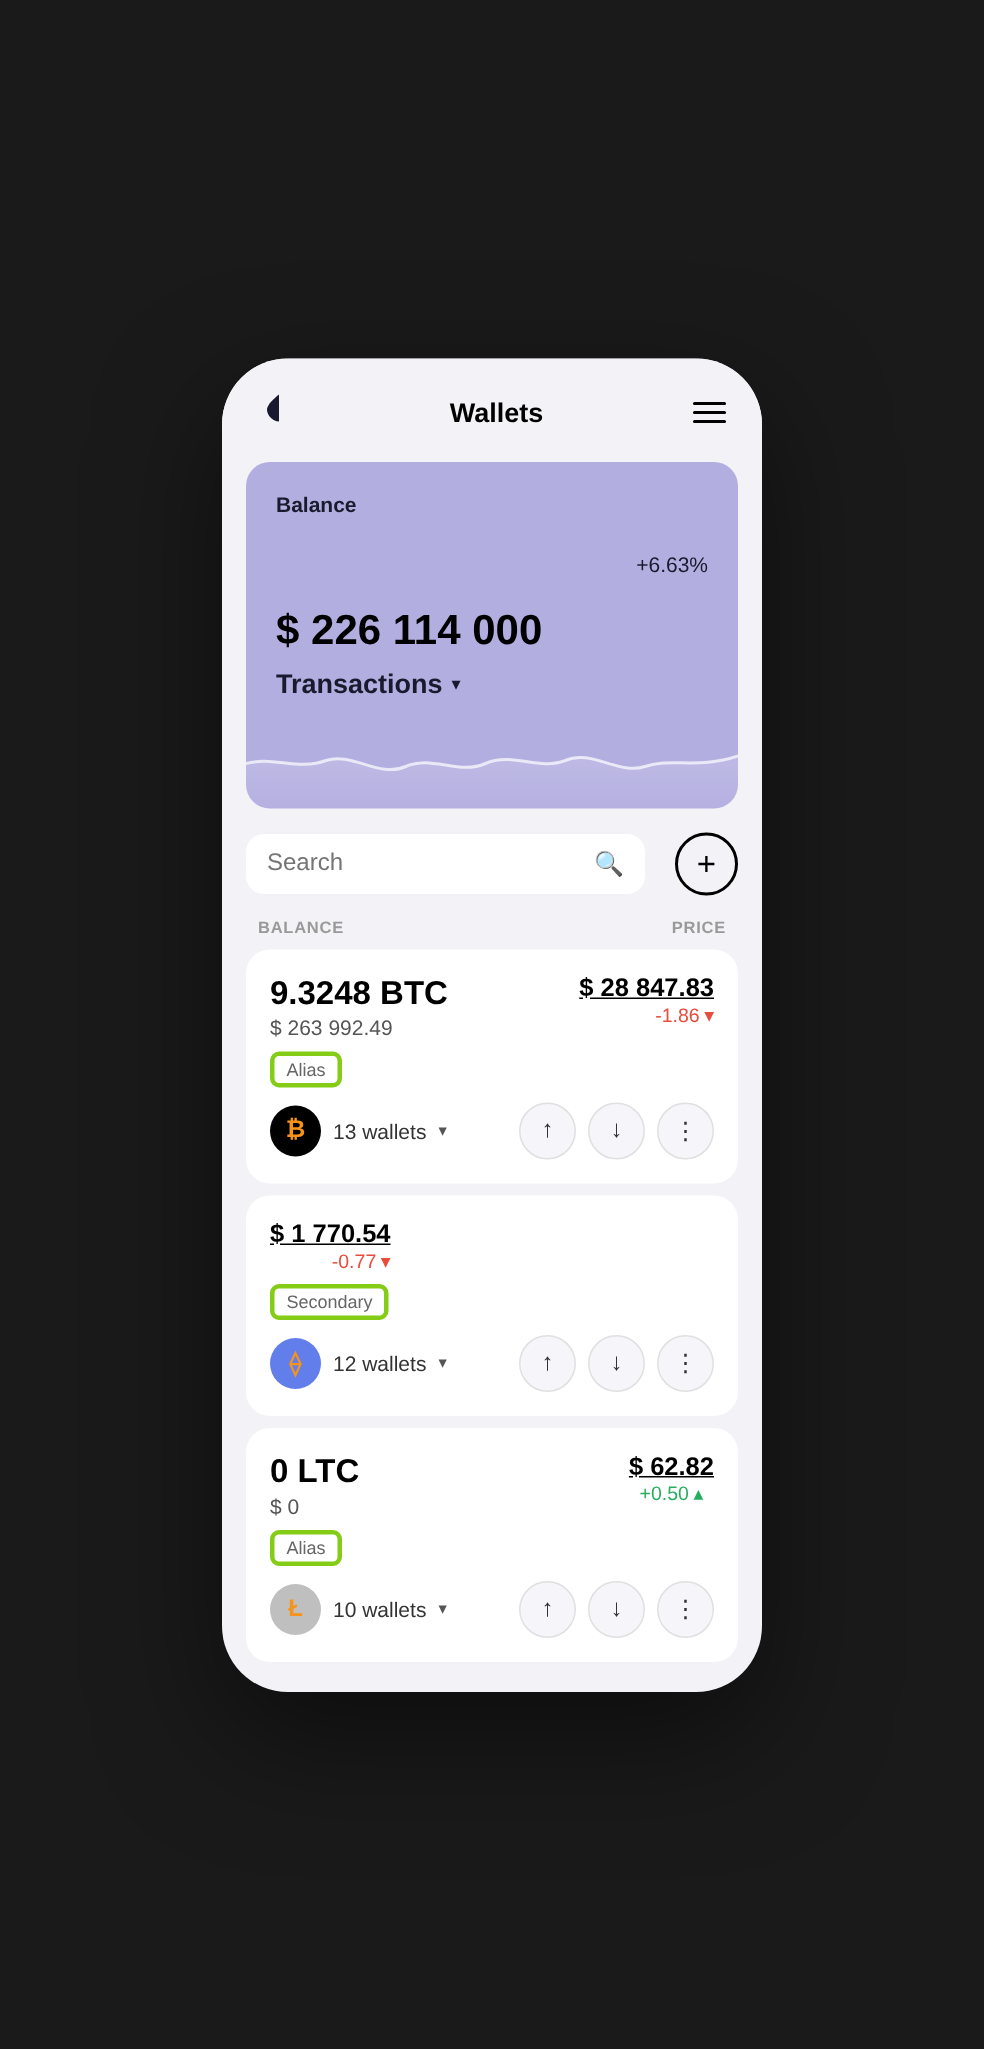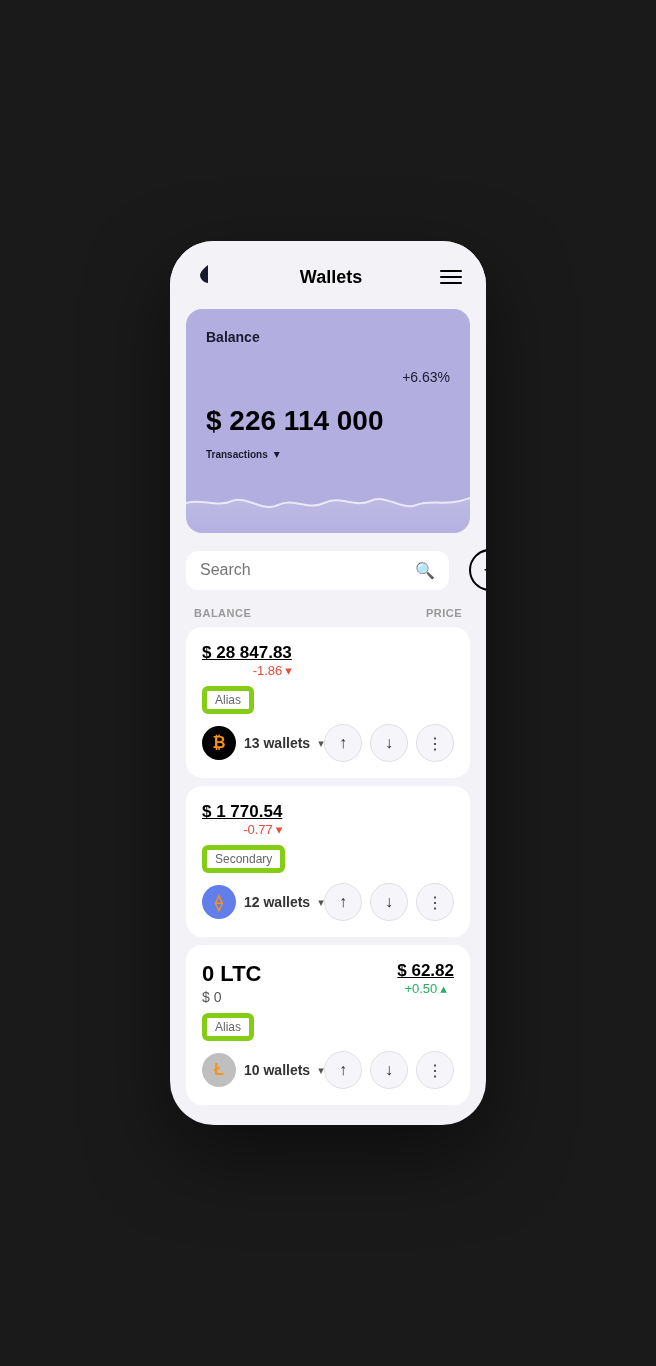--- a/index.html
+++ b/index.html
@@ -5,21 +5,21 @@
     * { box-sizing: border-box; margin: 0; padding: 0; }
     body {
       background: #1a1a1a;
       display: flex;
       justify-content: center;
       align-items: center;
       min-height: 100vh;
       font-family: -apple-system, BlinkMacSystemFont, 'Segoe UI', sans-serif;
     }
     .phone-frame {
-      width: 316px;
+      width: 360px;
       min-height: 820px;
       background: #f2f2f7;
       border-radius: 44px;
       overflow: hidden;
       box-shadow: 0 30px 80px rgba(0,0,0,0.5);
       padding: 0;
     }
     .header {
       display: flex;
       align-items: center;
@@ -79,21 +79,21 @@
       color: #000;
       margin: 20px 0 10px;
     }
     .transactions-row {
       display: flex;
       align-items: center;
       gap: 6px;
       padding-bottom: 12px;
     }
     .transactions-label {
-      font-size: 10px;
+      font-size: 18px;
       font-weight: 700;
       color: #1a1a2e;
     }
     .chevron-down {
       font-size: 12px;
       color: #1a1a2e;
     }
     .chart-area {
       height: 60px;
       position: relative;
@@ -202,21 +202,21 @@
       font-size: 13px;
       color: #27ae60;
       text-align: right;
       display: flex;
       align-items: center;
       gap: 3px;
       justify-content: center;
     }
     .alias-tag {
       display: inline-block;
-      border: 5px solid #84cc16;
+      border: 3px solid #84cc16;
       border-radius: 6px;
       padding: 2px 8px;
       font-size: 12px;
       color: #666;
       margin: 8px 0 10px;
     }
     .coin-bottom {
       display: flex;
       align-items: center;
       justify-content: space-between;
@@ -240,21 +240,21 @@
     }
     .coin-logo-eth {
       background: #627eea;
     }
     .coin-logo-ltc {
       background: #bfbfbf;
     }
     .wallet-count {
       font-size: 14px;
       color: #333;
-      font-weight: 700;
+      font-weight: 400;
     }
     .wallet-chevron {
       font-size: 11px;
       color: #555;
     }
     .action-buttons {
       display: flex;
       gap: 8px;
     }
     .action-btn {
@@ -328,20 +328,24 @@
 
   <div class="list-header">
     <span class="list-header-label">BALANCE</span>
     <span class="list-header-label">PRICE</span>
   </div>
 
   <div class="coin-cards">
 
     <div class="coin-card">
       <div class="coin-top">
+        <div>
+          <div class="coin-amount">9.3248 BTC</div>
+          <div class="coin-usd">$ 263 992.49</div>
+        </div>
         <div class="coin-right">
           <div class="coin-price-main">$ 28 847.83</div>
           <div class="coin-change-neg">
             <span>-1.86</span>
             <span>▾</span>
           </div>
         </div>
       </div>
       <div class="alias-tag">Alias</div>
       <div class="coin-bottom">

